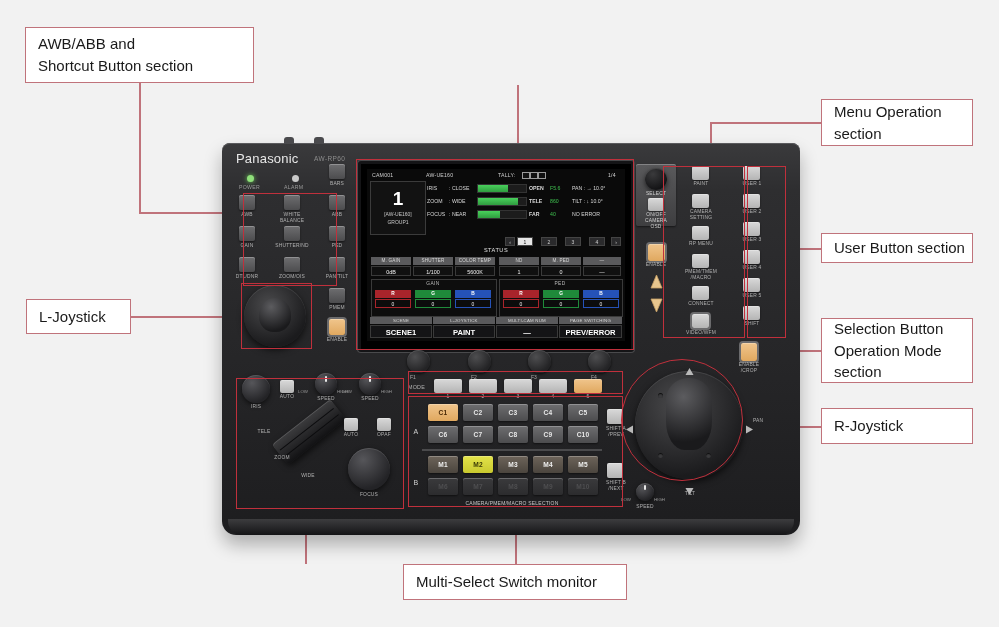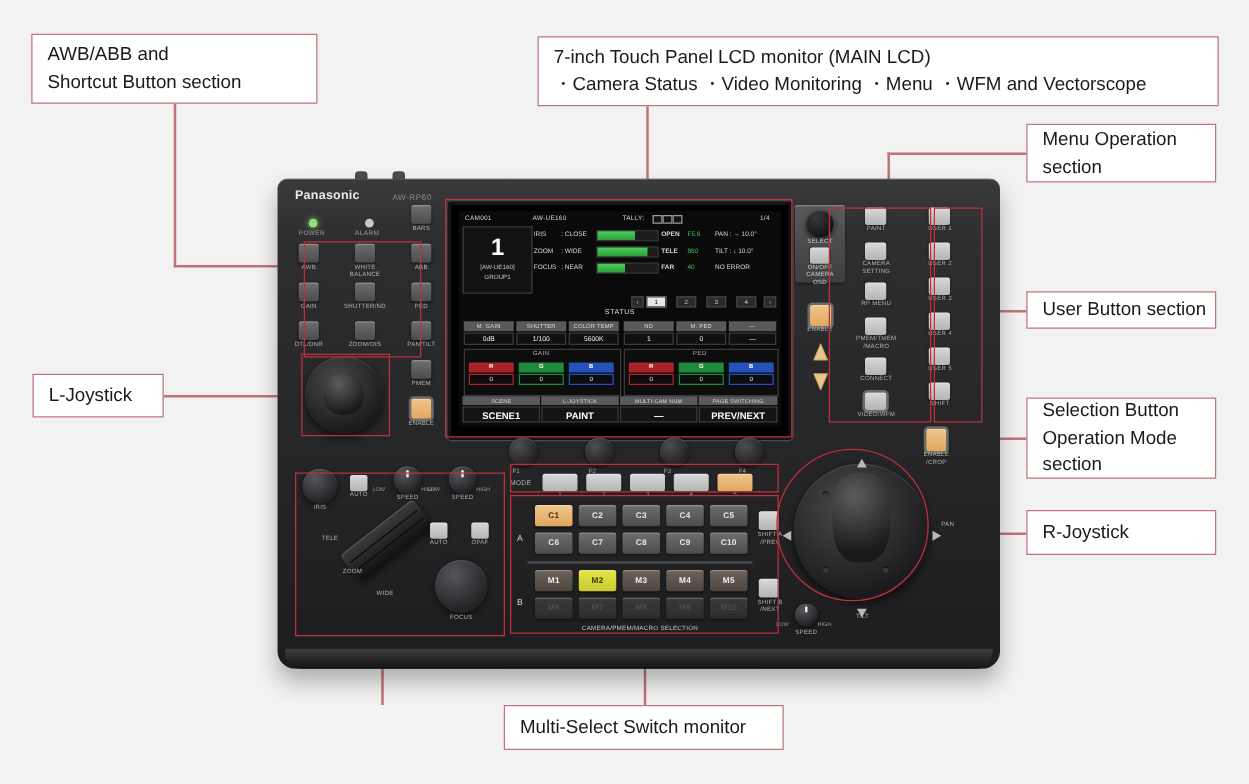--- a/index.html
+++ b/index.html
@@ -21,21 +21,21 @@
   .hl{position:absolute;border:1.5px solid #c0303c;box-sizing:border-box;pointer-events:none;}
 
   
   .device{position:absolute;left:222px;top:143px;width:578px;height:392px;
           background:linear-gradient(180deg,#3a3a3c 0%,#2e2e30 12%,#262628 55%,#1d1d1f 100%);
           border-radius:8px 8px 14px 14px;
           box-shadow:0 10px 18px rgba(0,0,0,.28), inset 0 1px 0 #5a5a5d;}
   .basebar{position:absolute;left:6px;bottom:0;width:566px;height:16px;background:linear-gradient(180deg,#3c3c3e,#141416);border-radius:0 0 14px 14px;}
   .topnub{position:absolute;width:10px;height:7px;background:#4a4a4d;border-radius:3px 3px 0 0;top:-6px;}
 
-  .brand{position:absolute;left:14px;top:8px;font-size:10px;font-weight:bold;color:#e8e8e8;letter-spacing:.2px;}
+  .brand{position:absolute;left:14px;top:8px;font-size:13px;font-weight:normal;color:#e8e8e8;letter-spacing:.2px;}
   .model{position:absolute;left:92px;top:12px;font-size:6.5px;color:#8d8d8d;letter-spacing:.4px;}
 
   
   .led{position:absolute;width:7px;height:7px;border-radius:50%;}
   .led-g{background:#8fe07a;box-shadow:0 0 5px #6fd35a;}
   .led-w{background:#c9c9c9;}
   .ledlab{position:absolute;font-size:5.2px;color:#9a9a9a;letter-spacing:.3px;}
 
   
   .btn{position:absolute;border-radius:2px;background:linear-gradient(180deg,#6e6e70,#4c4c4e);
@@ -98,24 +98,20 @@
 </head>
 <body>
 
 <div class="stage">
 
   <div class="callout" style="left:25px;top:27px;width:229px;height:56px;">
     <div>AWB/ABB and</div>
     <div>Shortcut Button section</div>
   </div>
 
-  <div class="callout" style="left:430px;top:29px;width:545px;height:56px;">
-    <div>7-inch Touch Panel LCD monitor (MAIN LCD)</div>
-    <div>・Camera Status ・Video Monitoring ・Menu ・WFM and Vectorscope</div>
-  </div>
 
   <div class="callout" style="left:821px;top:99px;width:152px;height:47px;">
     <div>Menu Operation</div>
     <div>section</div>
   </div>
 
   <div class="callout" style="left:821px;top:233px;width:152px;height:30px;">
     <div>User Button section</div>
   </div>
 
@@ -315,21 +311,21 @@
         <div class="rgbv" style="left:216px;top:130px;width:36px;border:1px solid #2552b8;">0</div>
 
         <div class="botrow">
           <div class="bh" style="left:0;width:62px;">SCENE</div>
           <div class="bv" style="left:0;width:62px;">SCENE1</div>
           <div class="bh" style="left:63px;width:62px;">L-JOYSTICK</div>
           <div class="bv" style="left:63px;width:62px;">PAINT</div>
           <div class="bh" style="left:126px;width:62px;">MULTI-CAM NUM</div>
           <div class="bv" style="left:126px;width:62px;">—</div>
           <div class="bh" style="left:189px;width:63px;">PAGE SWITCHING</div>
-          <div class="bv" style="left:189px;width:63px;">PREV/NEXT</div>
+          <div class="bv" style="left:189px;width:63px;">PREV/ERROR</div>
         </div>
 
       </div>
     </div>
 
     <div class="fknob" style="left:185px;top:207px;"></div>
     <div class="flab" style="left:188px;top:231px;">F1</div>
     <div class="fknob" style="left:246px;top:207px;"></div>
     <div class="flab" style="left:249px;top:231px;">F2</div>
     <div class="fknob" style="left:306px;top:207px;"></div>

